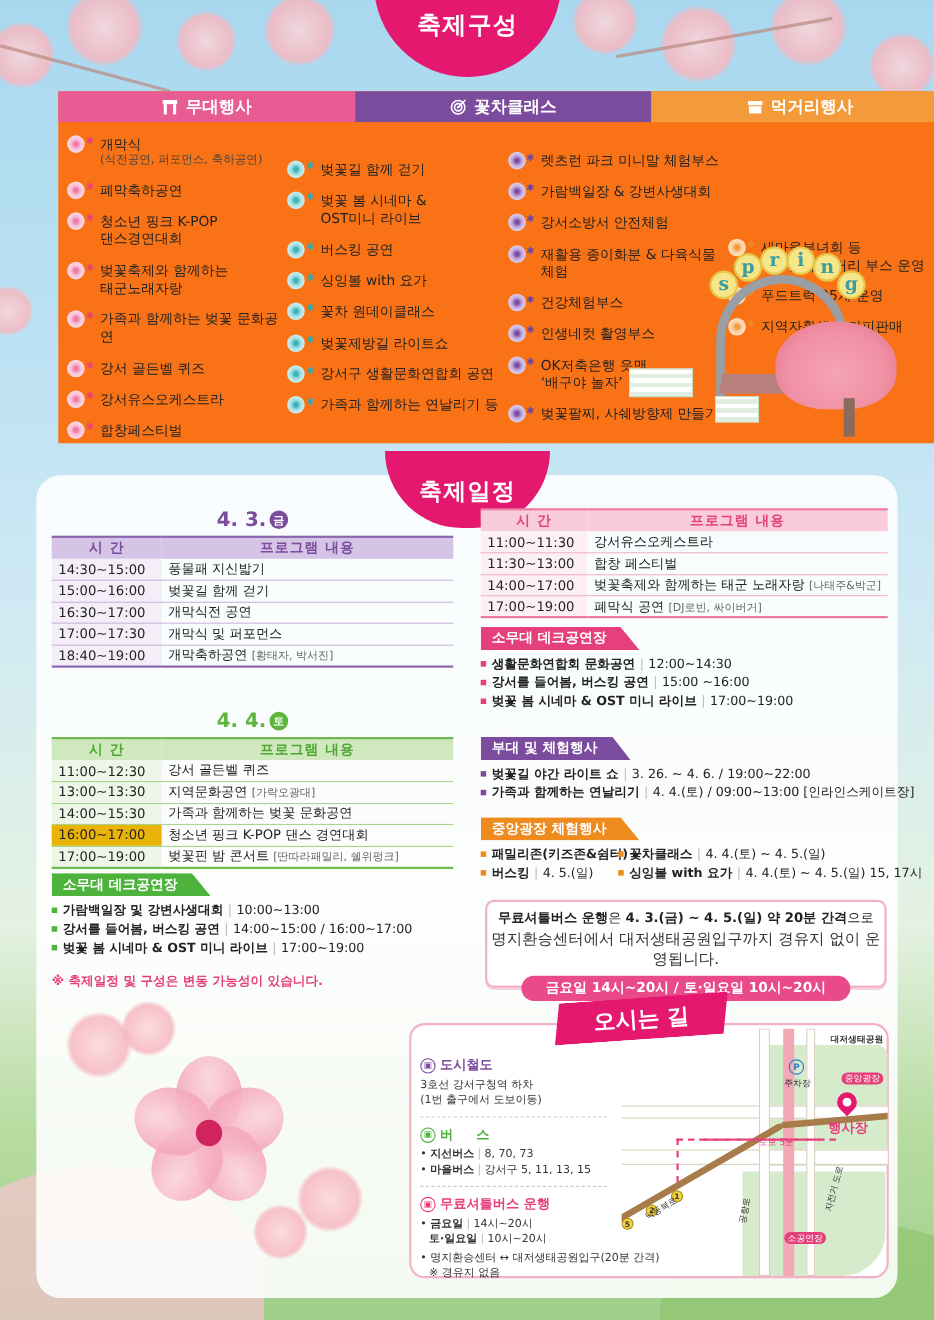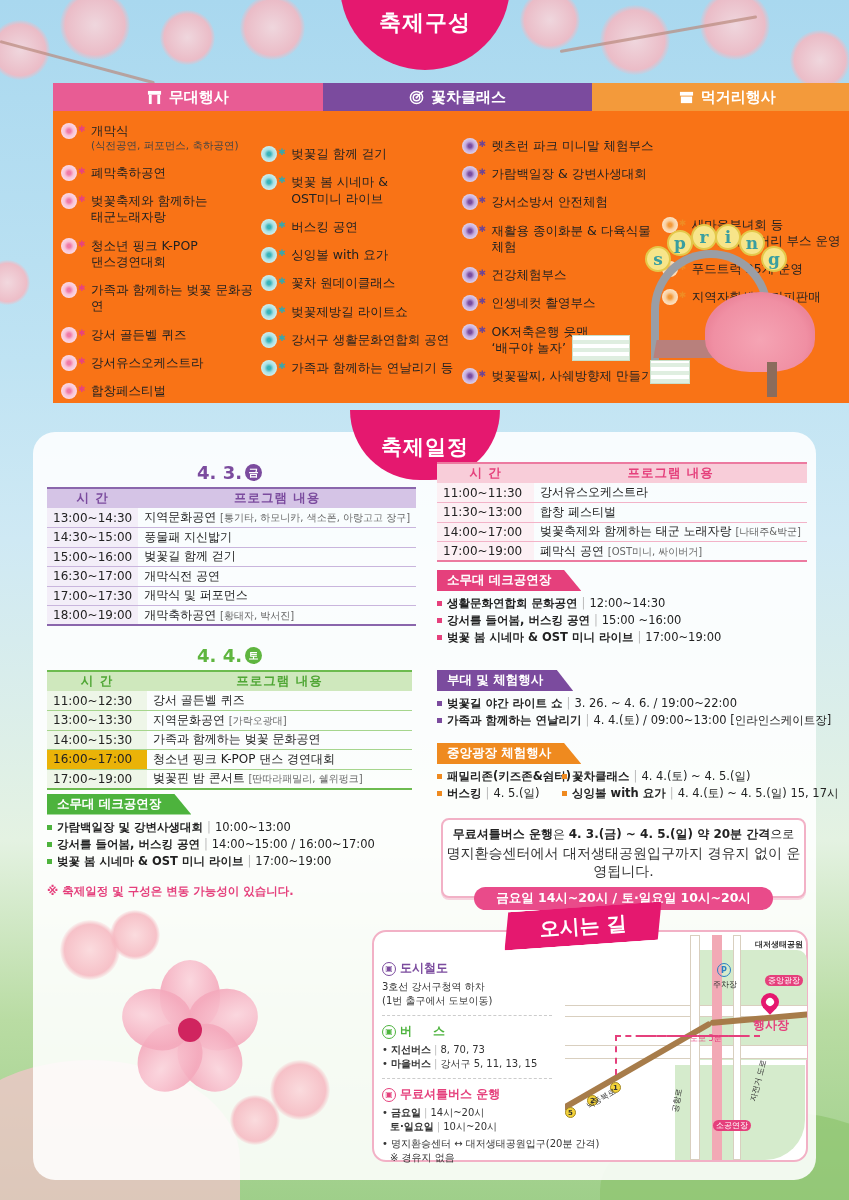--- a/index.html
+++ b/index.html
@@ -162,25 +162,25 @@
       <div class="comp-item">
           <span class="fl"></span>
           <div><span>개막식</span><span class="sub">(식전공연, 퍼포먼스, 축하공연)</span></div>
         </div>
       <div class="comp-item">
           <span class="fl"></span>
           <div><span>폐막축하공연</span></div>
         </div>
       <div class="comp-item">
           <span class="fl"></span>
+          <div><span>청소년 핑크 K-POP</span><br><span>댄스경연대회</span></div>
+        </div>
+      <div class="comp-item">
+          <span class="fl"></span>
           <div><span>벚꽃축제와 함께하는</span><br><span>태군노래자랑</span></div>
-        </div>
-      <div class="comp-item">
-          <span class="fl"></span>
-          <div><span>청소년 핑크 K-POP</span><br><span>댄스경연대회</span></div>
         </div>
       <div class="comp-item">
           <span class="fl"></span>
           <div><span>가족과 함께하는 벚꽃 문화공연</span></div>
         </div>
       <div class="comp-item">
           <span class="fl"></span>
           <div><span>강서 골든벨 퀴즈</span></div>
         </div>
       <div class="comp-item">
@@ -300,41 +300,37 @@
     <span>4. 3.</span>
     <span class="dw" style="background:#7b4b9e">금</span>
   </div>
   <table class="sched">
     <tbody>
         <tr style="background:#d5c4e6;border-top:2px solid #8a66ac;">
       <th style="color:#7b4b9e;">시 간</th>
       <th style="color:#7b4b9e;">프로그램 내용</th>
     </tr>
     <tr style="border-bottom:1.5px solid #c9b5dd;">
-          <td class="t" style="background:#f3eef8">13:00~14:30</td>
-          <td><span>지역문화공연</span> <span class="note">[통기타, 하모니카, 색소폰, 아랑고고 장구]</span></td>
-        </tr>
-    <tr style="border-bottom:1.5px solid #c9b5dd;">
           <td class="t" style="background:#f3eef8">14:30~15:00</td>
           <td><span>풍물패 지신밟기</span></td>
         </tr>
     <tr style="border-bottom:1.5px solid #c9b5dd;">
           <td class="t" style="background:#f3eef8">15:00~16:00</td>
           <td><span>벚꽃길 함께 걷기</span></td>
         </tr>
     <tr style="border-bottom:1.5px solid #c9b5dd;">
           <td class="t" style="background:#f3eef8">16:30~17:00</td>
           <td><span>개막식전 공연</span></td>
         </tr>
     <tr style="border-bottom:1.5px solid #c9b5dd;">
           <td class="t" style="background:#f3eef8">17:00~17:30</td>
           <td><span>개막식 및 퍼포먼스</span></td>
         </tr>
     <tr style="border-bottom:2px solid #8a66ac;">
-          <td class="t" style="background:#f3eef8">18:00~19:00</td>
+          <td class="t" style="background:#f3eef8">18:40~19:00</td>
           <td><span>개막축하공연</span> <span class="note">[황태자, 박서진]</span></td>
         </tr>
   </tbody>
     </table>
 </div>
 
 <div class="day" style="left:47px;top:645px;width:365px;">
   <div class="day-title" style="color:#5fb53f">
     <span>4. 4.</span>
     <span class="dw" style="background:#5fb53f">토</span>
@@ -388,21 +384,21 @@
     <tr style="border-bottom:1.5px solid #f3b3c8;">
           <td class="t" style="background:#fcf0f4">11:30~13:00</td>
           <td><span>합창 페스티벌</span></td>
         </tr>
     <tr style="border-bottom:1.5px solid #f3b3c8;">
           <td class="t" style="background:#fcf0f4">14:00~17:00</td>
           <td><span>벚꽃축제와 함께하는 태군 노래자랑</span> <span class="note">[나태주&amp;박군]</span></td>
         </tr>
     <tr style="border-bottom:2px solid #ec7aa0;">
           <td class="t" style="background:#fcf0f4">17:00~19:00</td>
-          <td><span>폐막식 공연</span> <span class="note">[OST미니, 싸이버거]</span></td>
+          <td><span>폐막식 공연</span> <span class="note">[DJ로빈, 싸이버거]</span></td>
         </tr>
   </tbody>
     </table>
 
   <div class="sub-banner" style="background:#e5407c;margin-top:8px;">소무대 데크공연장</div>
   <div class="bul"><span class="sq" style="background:#e5407c"></span><b>생활문화연합회 문화공연</b><span class="pipe">|</span><span>12:00~14:30</span></div>
   <div class="bul"><span class="sq" style="background:#e5407c"></span><b>강서를 들어봄, 버스킹 공연</b><span class="pipe">|</span><span>15:00 ~16:00</span></div>
   <div class="bul"><span class="sq" style="background:#e5407c"></span><b>벚꽃 봄 시네마 &amp; OST 미니 라이브</b><span class="pipe">|</span><span>17:00~19:00</span></div>
 
   <div class="sub-banner" style="background:#7b4b9e;margin-top:24px;">부대 및 체험행사</div>

